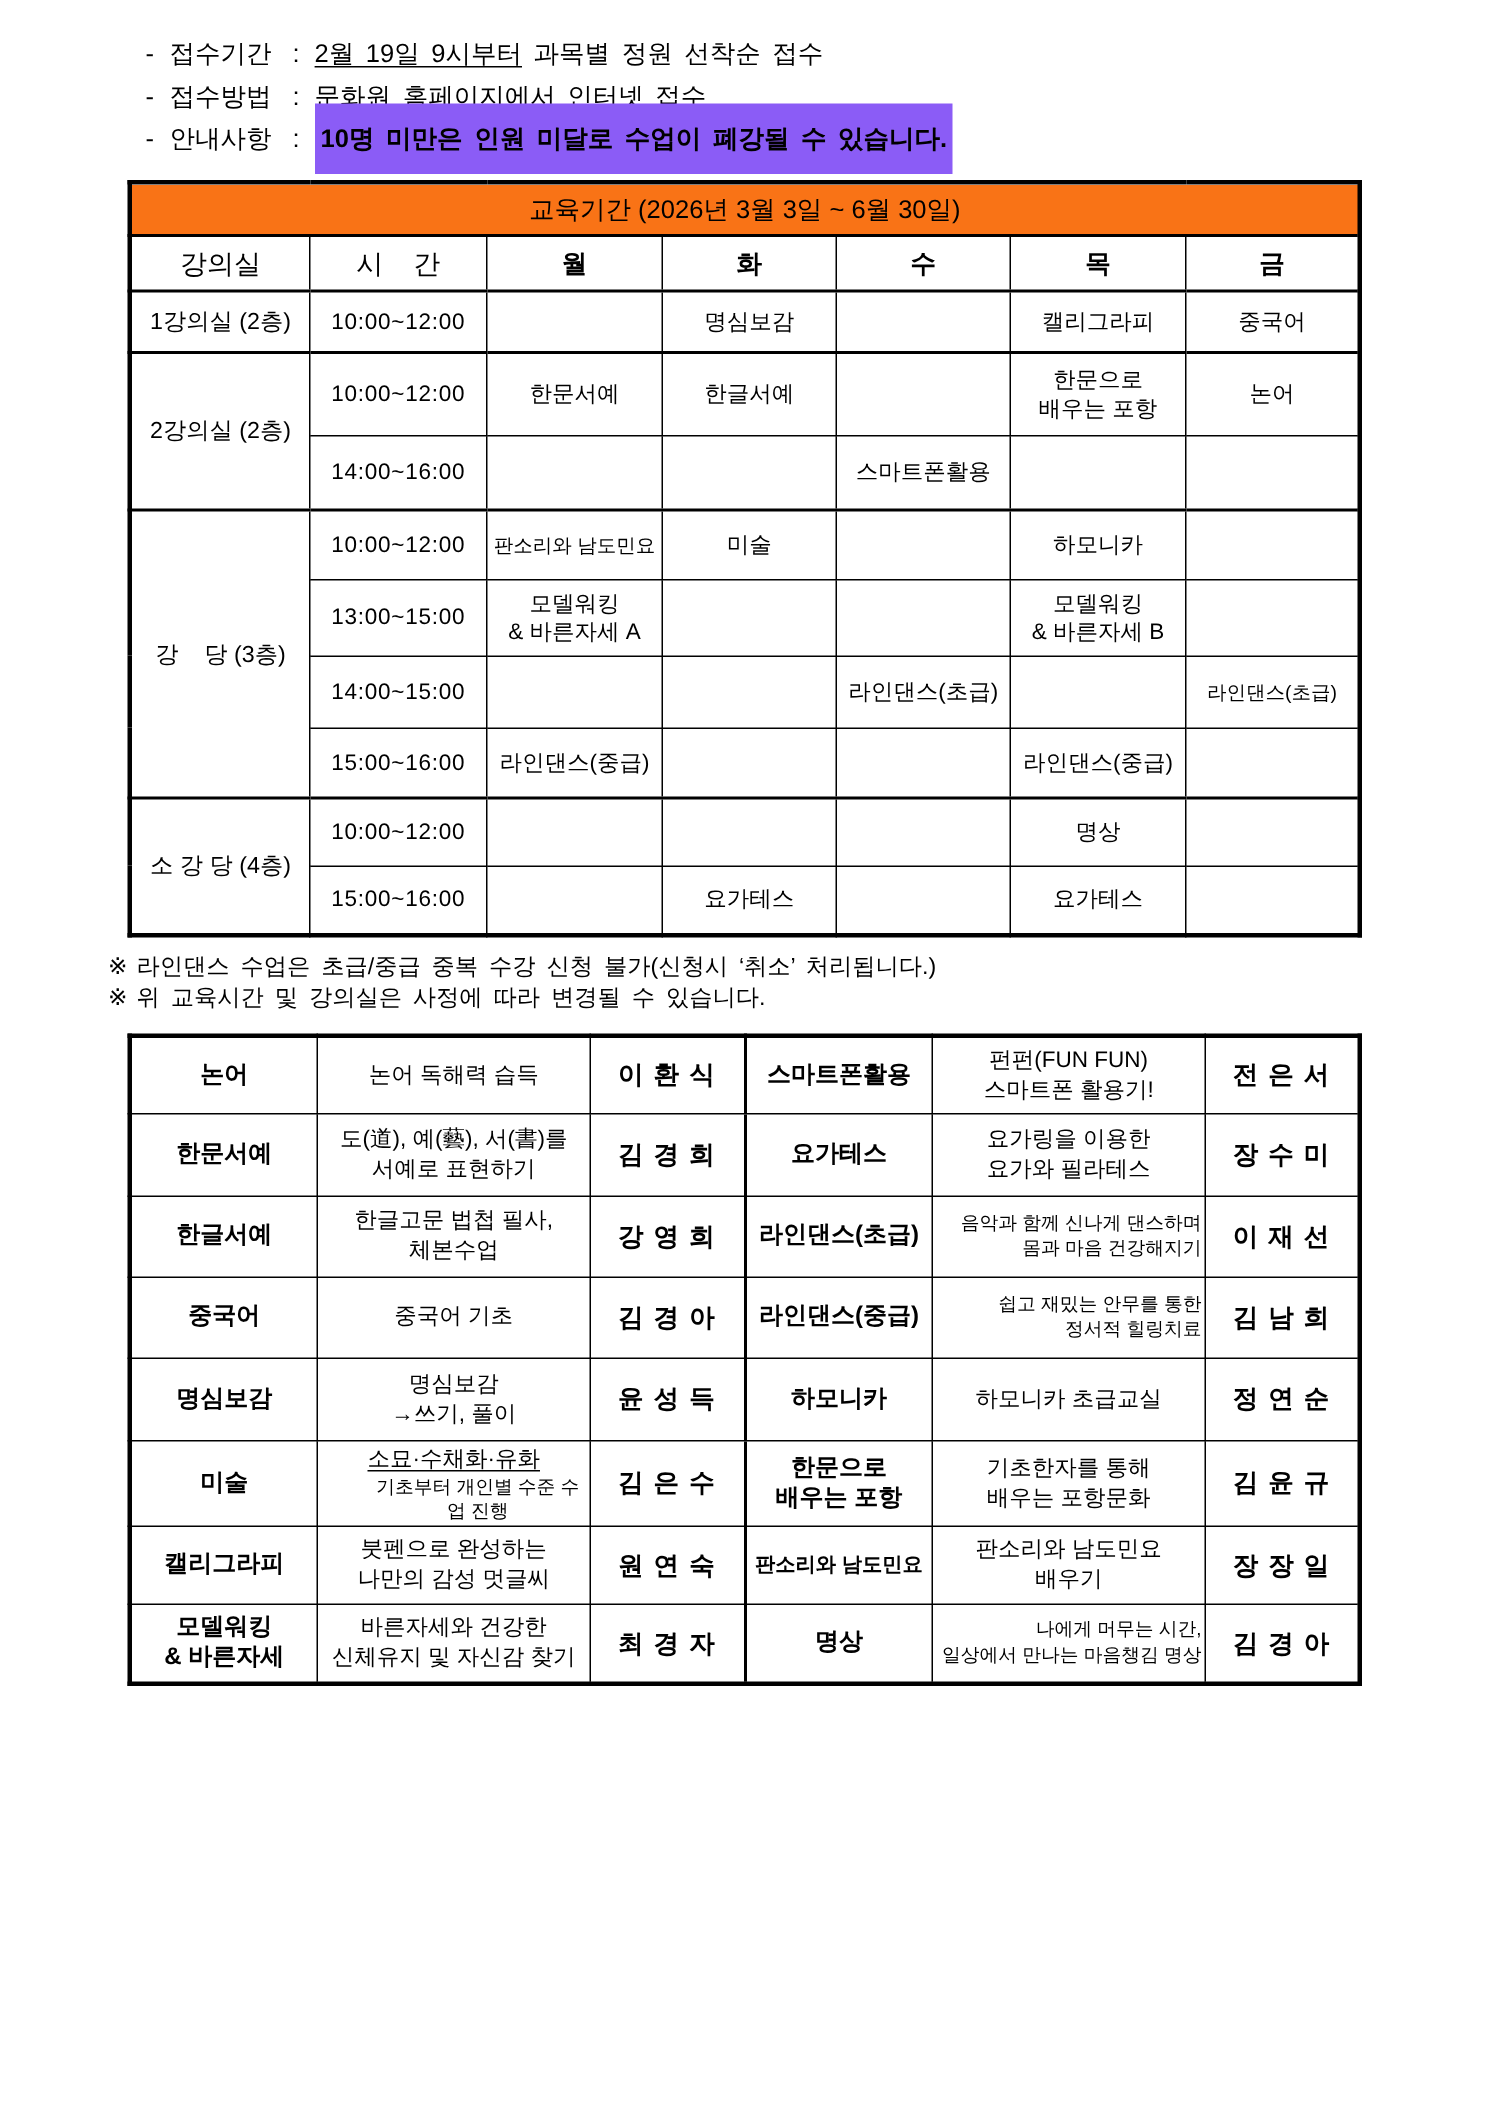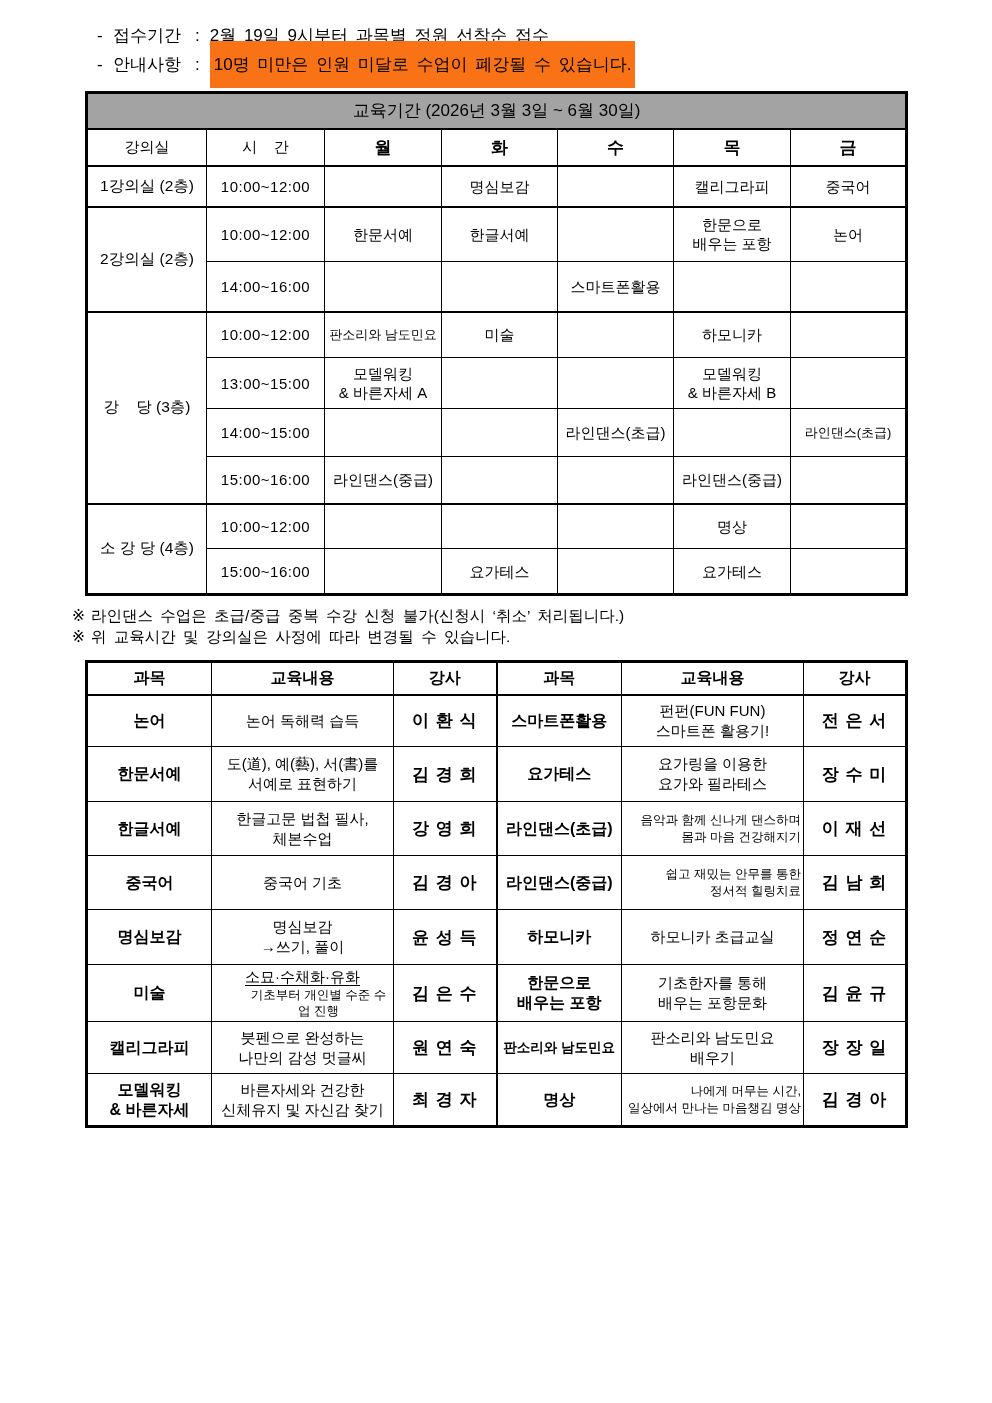--- a/index.html
+++ b/index.html
@@ -17,35 +17,35 @@
     font-size:34px;font-weight:800;letter-spacing:2px;word-spacing:10px;
   }
 
   
   .bullets{margin:22px 0 0 97px;font-size:17px;line-height:28.5px;word-spacing:3px;}
   .bullet{white-space:nowrap;}
   .dash{display:inline-block;width:16px;}
   .blabel{display:inline-block;width:74px;text-align:justify;text-align-last:justify;}
   .colon{display:inline-block;margin:0 10px 0 8px;}
   .u{ text-decoration:underline;text-underline-offset:3px;}
-  .hl{background:#f97316;padding:14px 4px;}
+  .hl{background:#8b5cf6;padding:14px 4px;font-weight:bold;}
   .fee-note{font-size:12.5px;margin-left:58px;letter-spacing:0;word-spacing:1px;}
 
   
   table{border-collapse:collapse;table-layout:fixed;margin-left:85px;}
   td{border:1px solid #000;text-align:center;vertical-align:middle;
      white-space:pre-line;padding:1px 2px;overflow:hidden;}
   .t1,.t2{border:3px solid #000;width:820px;}
   tr.thick-b > td{border-bottom-width:2.5px;}
   tr.thick-t > td{border-top-width:2.5px;}
 
   
   .t1{margin-top:12px;}
-  .t1 .caption{background:#a3a3a3;font-size:17px;}
-  .t1 .hcell{font-size:15px;}
+  .t1 .caption{background:#f97316;font-size:17px;}
+  .t1 .hcell{font-size:18px;}
   .t1 .hday{font-size:17px;font-weight:700;}
   .t1 .room{font-size:15.5px;}
   .t1 .time{font-size:15px;letter-spacing:.5px;}
   .t1 .cls{font-size:15px;line-height:19px;}
   .t1 .sm{font-size:13px;}
 
   
   .remarks{margin:9px 0 0 72px;font-size:15.5px;line-height:21px;word-spacing:3px;}
   .remark .rmark{margin-right:6px;}
 
@@ -62,20 +62,23 @@
 </style>
 </head>
 <body>
 
 <div class="page">
 
 
   <div class="bullets">
     <div class="bullet">
       <span class="dash">-</span><span class="blabel">접수기간</span><span class="colon">:</span><span class="u">2월 19일 9시부터</span><span> 과목별 정원 선착순 접수</span>
+    </div>
+    <div class="bullet">
+      <span class="dash">-</span><span class="blabel">접수방법</span><span class="colon">:</span><span>문화원 홈페이지에서 인터넷 접수</span>
     </div>
     <div class="bullet">
       <span class="dash">-</span><span class="blabel">안내사항</span><span class="colon">:</span><span class="hl">10명 미만은 인원 미달로 수업이 폐강될 수 있습니다.</span>
     </div>
   </div>
 
   <table class="t1">
     <colgroup>
       <col style="width:120px">
         <col style="width:118px">
@@ -196,28 +199,20 @@
   <table class="t2">
     <colgroup>
       <col style="width:125px">
         <col style="width:182px">
         <col style="width:103px">
       <col style="width:125px">
         <col style="width:182px">
         <col style="width:103px">
     </colgroup>
     <tbody>
-        <tr class="thick-b" style="height:33px">
-      <td class="hcell">과목</td>
-      <td class="hcell">교육내용</td>
-      <td class="hcell">강사</td>
-      <td class="hcell mid">과목</td>
-      <td class="hcell">교육내용</td>
-      <td class="hcell">강사</td>
-    </tr>
 
     <tr style="height:52px">
       <td class="subj">논어</td>
       <td class="cont">논어 독해력 습득</td>
       <td class="inst">이 환 식</td>
       <td class="subj mid">스마트폰활용</td>
       <td class="cont">펀펀(FUN FUN)
 스마트폰 활용기!</td>
       <td class="inst">전 은 서</td>
     </tr>

